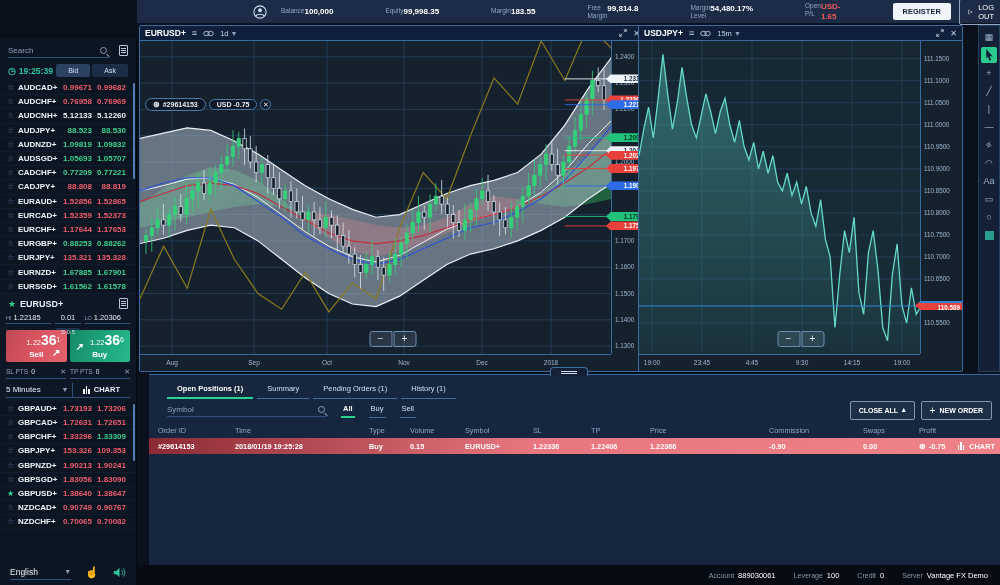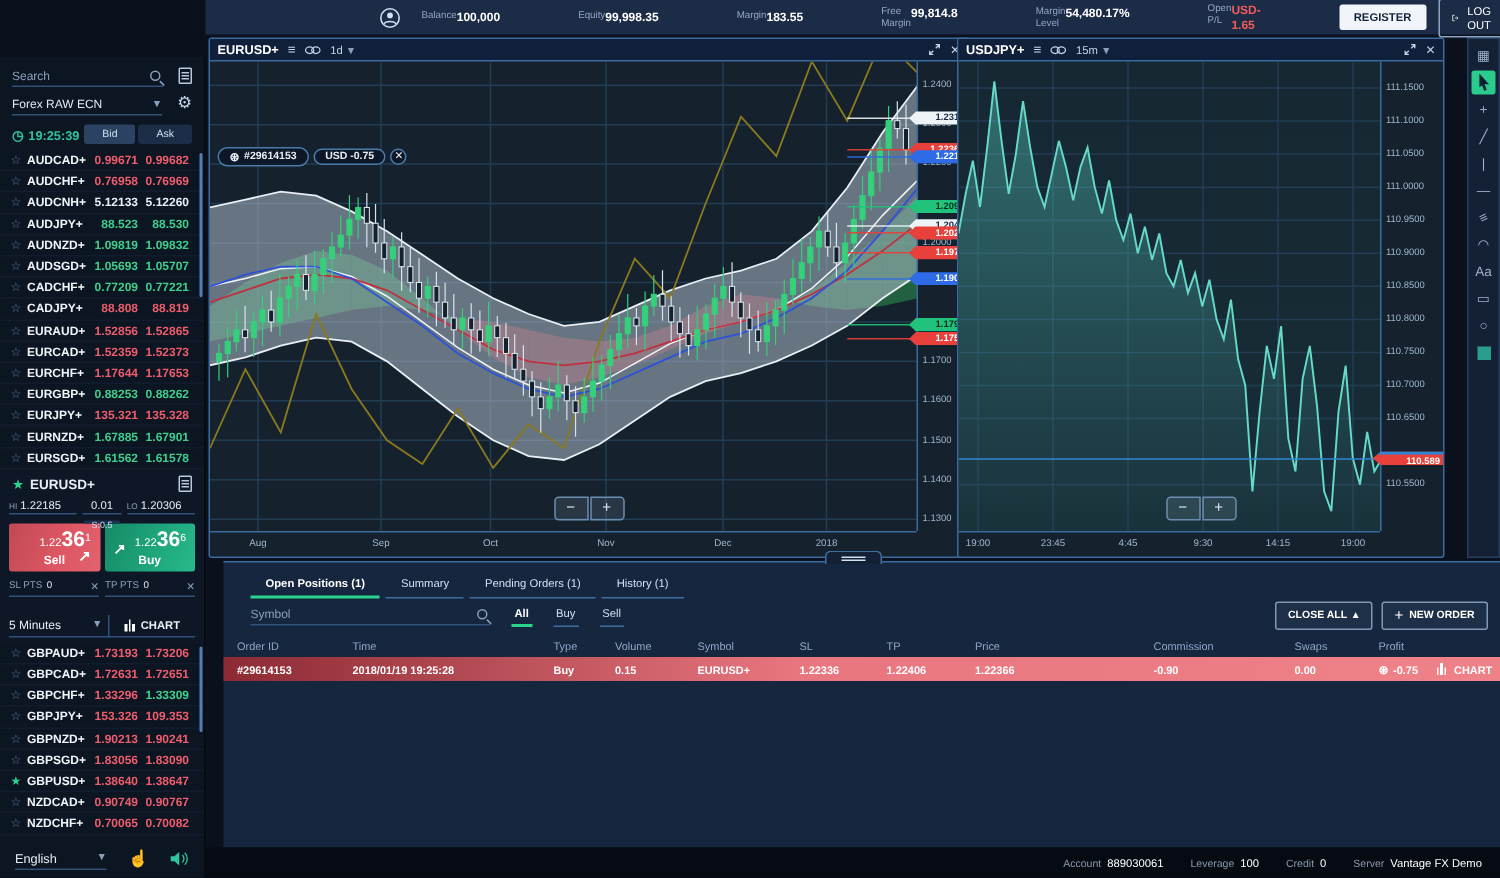--- a/index.html
+++ b/index.html
@@ -81,21 +81,21 @@
   .bs-price sup{font-size:7px}
   .bs-lab{position:absolute;bottom:3px;left:0;right:0;text-align:center;font-size:8px;font-weight:bold}
   .bs-arrow{position:absolute;font-size:10px;font-weight:bold}
   .sell .bs-arrow{right:6px;bottom:4px}
   .buy .bs-arrow{left:6px;top:11px}
   .sltp{display:flex;gap:4px;margin-top:4px}
   .sltp .fld{flex:1;border-bottom:1px solid #31507a;display:flex;align-items:center;font-size:6.5px;
     color:#8aa0bd;height:13px;gap:3px}
   .sltp .vv{color:#dfe9f4;flex:1}
   .sltp .x{color:#8aa0bd;font-size:7px}
-  .tf-row{display:flex;margin-top:12px;align-items:center}
+  .tf-row{display:flex;margin-top:4px;align-items:center}
   .tf-sel{flex:1.1;border-bottom:1px solid #31507a;display:flex;justify-content:space-between;
     align-items:center;font-size:8px;height:15px;padding-right:4px}
   .chart-btn{flex:1;border-left:1px solid #31507a;display:flex;align-items:center;justify-content:center;
     gap:4px;font-size:7.5px;font-weight:bold;height:15px;cursor:pointer;border-bottom:1px solid #31507a}
   .bars-ic{display:inline-flex;align-items:flex-end;gap:1px;height:8px}
   .bars-ic i{width:1.5px;background:#fff;display:block}
   .bars-ic i:nth-child(1){height:5px}.bars-ic i:nth-child(2){height:8px}.bars-ic i:nth-child(3){height:5px}
   .lang-row{margin-top:auto;height:26px;align-items:center;display:flex;padding:0 10px;gap:14px}
   .lang-sel{flex:1;border-bottom:1px solid #31507a;display:flex;justify-content:space-between;
     align-items:center;font-size:8.5px;height:16px}
@@ -231,27 +231,20 @@
     </button>
   </div>
 
   <div class="sidebar">
     <div class="srow search-row">
       <div class="underfield">
         <input class="txt" placeholder="Search" style="">
         <span class="mag"></span>
       </div>
       <span class="doc-ic"></span>
-    </div>
-    <div class="srow feed-row">
-      <div class="underfield">
-        <span class="feed-name">Forex RAW ECN</span>
-        <span class="caret">▼</span>
-      </div>
-      <span class="gear">⚙</span>
     </div>
     <div class="srow time-row">
       <span class="time">
         <span class="clock">◷</span>
         <span>19:25:39</span>
       </span>
       <span class="ba-tabs">
         <span class="ba-tab sel">Bid</span>
         <span class="ba-tab">Ask</span>
       </span>

